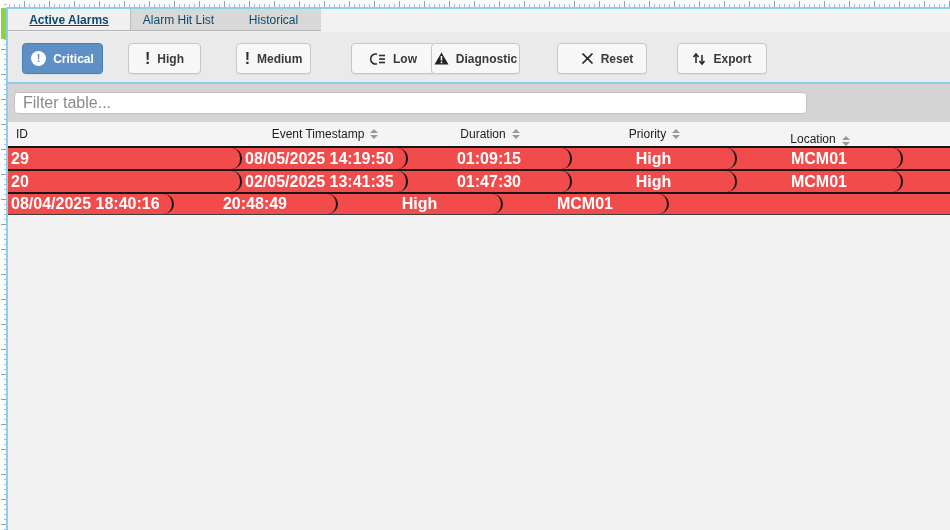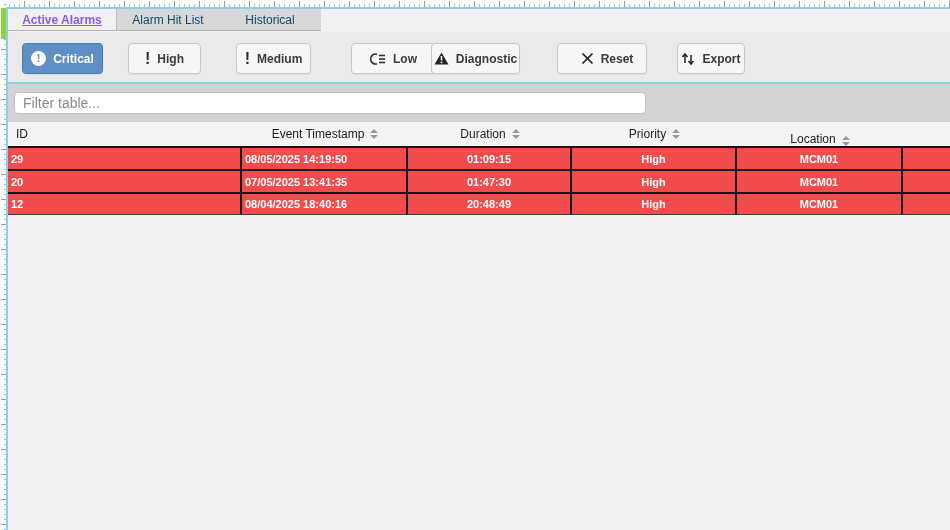--- a/index.html
+++ b/index.html
@@ -23,67 +23,67 @@
     background:repeating-linear-gradient(to bottom, transparent 0, transparent 24px, #8fa2b2 24px, #8fa2b2 25px); }
   .sel-line-h { position:absolute; left:7px; top:7px; width:943px; height:2px; background:#8ccfe9; }
   .sel-line-v { position:absolute; left:6px; top:7px; width:2px; height:523px; background:#8ccfe9; }
   .green-marker { position:absolute; left:1px; top:8px; width:5px; height:31px; background:#8fd33c; }
 
   
   .tabbar { position:absolute; left:8px; top:9px; width:313px; height:22px;
     display:flex; background:#d8d8d8; border-bottom:1px solid #b3b3b3; }
   .tab { display:flex; align-items:center; justify-content:center;
     font-size:12px; color:#0c4a6e; cursor:default; height:100%; }
-  .tab.active { width:109px; background:#f0f0f0; color:#8b5cf6; font-weight:bold;
+  .tab.active { width:123px; background:#f0f0f0; color:#0c4a6e; font-weight:bold;
     text-decoration:underline; border-right:1px solid #bdbdbd; }
   .tab.inactive { flex:1; }
 
   
   .toolbar { position:absolute; left:8px; top:32px; width:942px; height:50px; background:#e9eae9; }
   .btn { position:absolute; top:11px; height:31px; display:flex; align-items:center; justify-content:center;
     gap:7px; background:#f7f7f7; border:1px solid #c7c7c7; border-radius:4px;
     font-size:12px; font-weight:bold; color:#3a3a3a; box-shadow:0 1px 1px rgba(0,0,0,0.06); }
   .btn.primary { background:#5e90c6; border-color:#4c7eb4; color:#ffffff; }
   .btn-critical { left:14px;  width:81px; }
   .btn-high     { left:120px; width:73px; }
   .btn-medium   { left:228px; width:75px; }
   .btn-low      { left:343px; width:84px; }
   .btn-diag     { left:423px; width:89px; }
   .btn-reset    { left:549px; width:90px;padding-left:10px; }
-  .btn-export   { left:669px; width:68px; }
+  .btn-export   { left:669px; width:90px; }
   .ic-excl-circle { width:15px; height:15px; border-radius:50%; background:#fff; color:#5e90c6;
     font-size:11px; font-weight:bold; line-height:15px; text-align:center; }
   .ic-excl { font-size:16px; font-weight:bold; color:#2e2e2e; line-height:14px; }
   .ic-svg { display:inline-flex; }
 
   
   .divider-cyan { position:absolute; left:7px; top:82px; width:943px; height:2px; background:#8ccfe9; }
   .filterbar { position:absolute; left:8px; top:84px; width:942px; height:38px; background:#d3d4d3; }
-  .filter-input { position:absolute; left:6px; top:8px; width:632px; height:22px;
+  .filter-input { position:absolute; left:6px; top:8px; width:793px; height:22px;
     background:#ffffff; border:1px solid #c2c2c2; border-radius:4px;
-    font-family:"Liberation Sans", sans-serif; font-size:14px; color:#333; padding:0 8px; outline:none; }
+    font-family:"Liberation Sans", sans-serif; font-size:16px; color:#333; padding:0 8px; outline:none; }
   .filter-input::placeholder { color:#8a8a8a; }
 
   
   .alarm-table { position:absolute; left:8px; top:122px; width:985px; }
   .thead { display:flex; height:24px; background:#f4f4f4; align-items:center;
     font-size:12px; color:#1c1c1c; }
   .th { display:flex; align-items:center; justify-content:center; height:100%; }
   .th.left { justify-content:flex-start; padding-left:8px; }
   .c0 { width:234px; } .c1 { width:166px; } .c2 { width:164px; }
   .c3 { width:165px; } .c4 { width:166px;align-items:flex-end; } .c5 { width:90px; }
   .sort { display:inline-flex; flex-direction:column; gap:2px; margin-left:6px; }
   .sort .up { width:0; height:0; border-left:4px solid transparent; border-right:4px solid transparent;
     border-bottom:4px solid #9a9a9a; }
   .sort .down { width:0; height:0; border-left:4px solid transparent; border-right:4px solid transparent;
     border-top:4px solid #9a9a9a; }
   .trow { display:flex; height:23px; background:#f14b4b; border-top:2px solid #161616; }
   .trow:last-child { border-bottom:1px solid #3c3c3c; }
   .td { display:flex; align-items:center; justify-content:center; height:100%;
-    font-size:11px; font-weight:bold; color:#ffffff; border-right:2px solid #161616; }
+    font-size:16px; font-weight:bold; color:#ffffff; border-right:2px solid #161616;border-radius:10px; }
   .td.left { justify-content:flex-start; padding-left:3px; }
   .td.c5 { border-right:none; }
 </style>
 </head>
 <body>
 
 <div class="ruler-top">
   <div class="ticks-small"></div>
   <div class="ticks-big"></div>
 </div>
@@ -202,27 +202,26 @@
   <div class="trow">
     <div class="td left c0">29</div>
     <div class="td left c1">08/05/2025 14:19:50</div>
     <div class="td c2">01:09:15</div>
     <div class="td c3">High</div>
     <div class="td c4">MCM01</div>
     <div class="td c5"></div>
   </div>
   <div class="trow">
     <div class="td left c0">20</div>
-    <div class="td left c1">07/05/2025 13:41:35</div>
+    <div class="td left c1">02/05/2025 13:41:35</div>
     <div class="td c2">01:47:30</div>
     <div class="td c3">High</div>
     <div class="td c4">MCM01</div>
     <div class="td c5"></div>
   </div>
   <div class="trow">
-    <div class="td left c0">12</div>
     <div class="td left c1">08/04/2025 18:40:16</div>
     <div class="td c2">20:48:49</div>
     <div class="td c3">High</div>
     <div class="td c4">MCM01</div>
     <div class="td c5"></div>
   </div>
 </div>
 
 </body></html>

